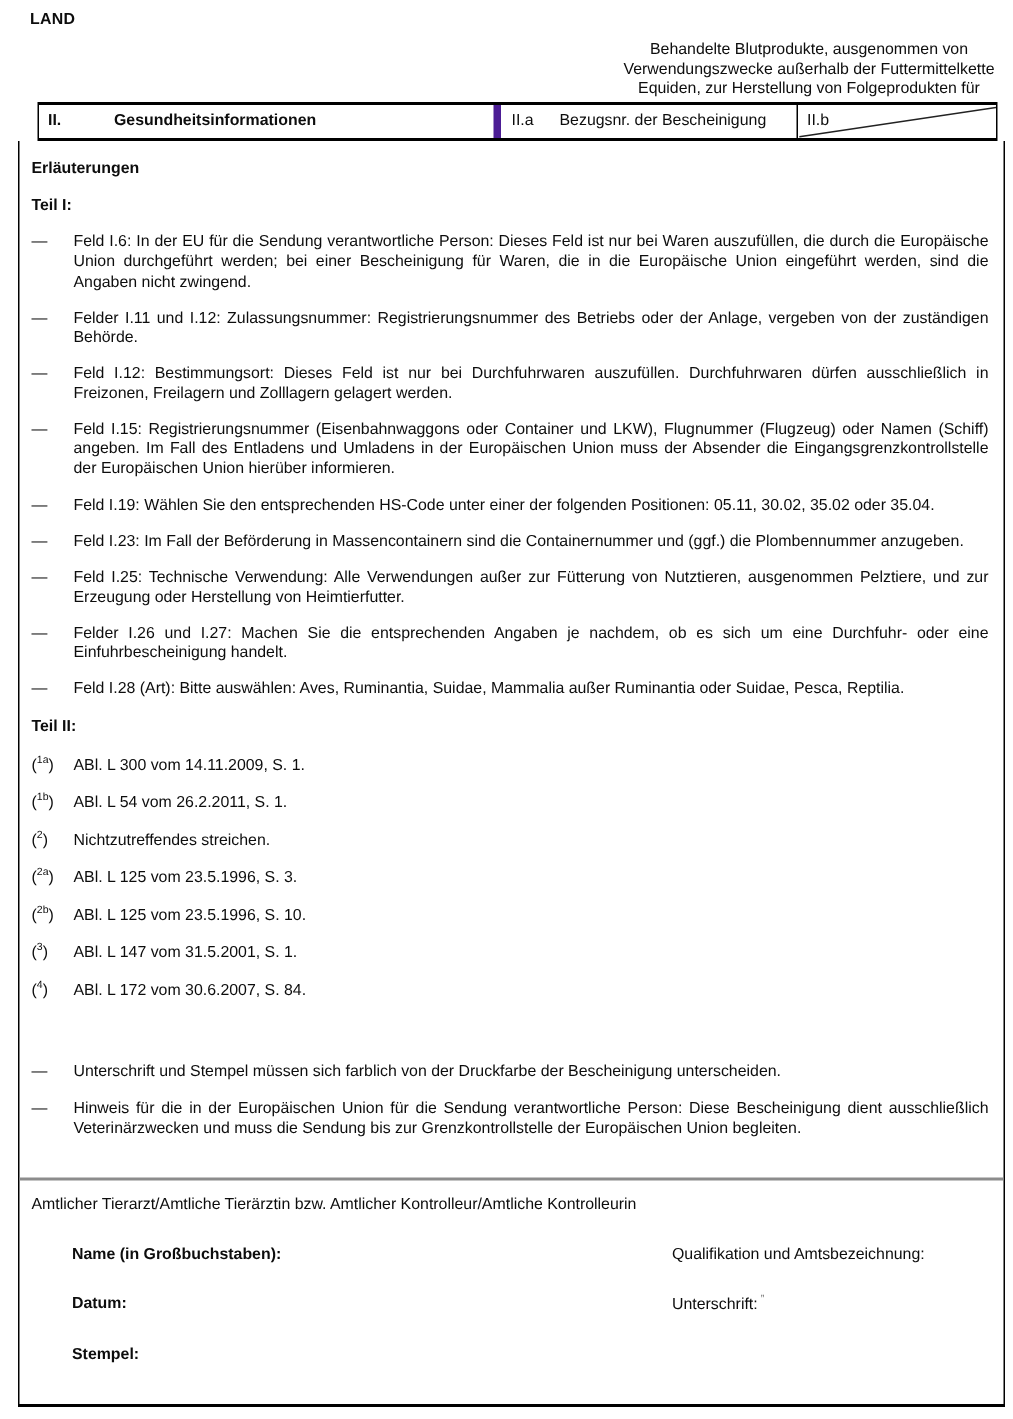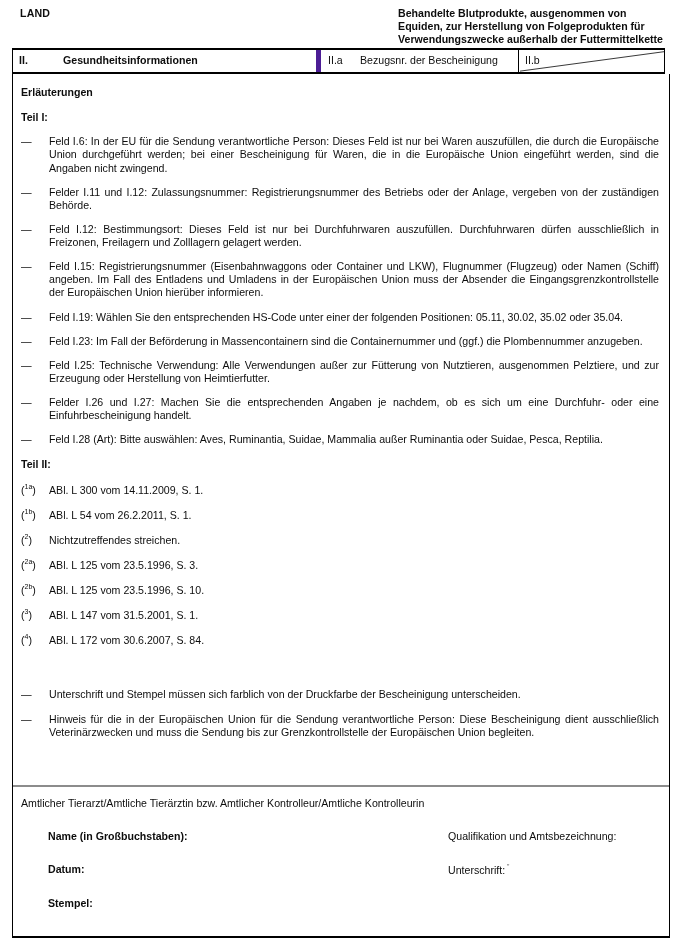--- a/index.html
+++ b/index.html
@@ -11,25 +11,25 @@
     box-sizing:border-box;
     display:flex;flex-direction:column;
     overflow:hidden;
   }
   
   .letterhead{
     display:flex;justify-content:space-between;align-items:flex-start;
     padding:7px 12px 2px 20px;
   }
   .land{font-weight:bold;letter-spacing:.2px;}
-  .doc-title{font-weight:bold;text-align:left;line-height:13px;}
+  .doc-title{font-weight:normal;text-align:center;line-height:13px;margin-top:20px;}
   .doc-title span{display:block;}
   
   .cert-table{
-    margin:0 10px 0 12px;
+    margin:0 10px 0 25px;
     border:1px solid #000;
     border-top:2px solid #000;
     border-bottom:2px solid #000;
     display:flex;height:26px;box-sizing:border-box;
   }
   .cert-cell{display:flex;align-items:center;box-sizing:border-box;height:100%;}
   .cert-cell.c1{width:303px;padding-left:6px;}
   .cert-cell.c1 .num{font-weight:bold;width:44px;}
   .cert-cell.c1 .lbl{font-weight:bold;}
   .cert-cell.c2{width:202px;border-left:5px solid #4c1d95;padding-left:7px;}
@@ -76,22 +76,22 @@
 </style>
 </head>
 <body>
 
 <div class="page">
 
   <div class="letterhead">
     <div class="land">LAND</div>
     <div class="doc-title">
       <span>Behandelte Blutprodukte, ausgenommen von</span>
+      <span>Verwendungszwecke außerhalb der Futtermittelkette</span>
       <span>Equiden, zur Herstellung von Folgeprodukten für</span>
-      <span>Verwendungszwecke außerhalb der Futtermittelkette</span>
     </div>
   </div>
 
   <div class="cert-table">
     <div class="cert-cell c1">
       <span class="num">II.</span>
       <span class="lbl">Gesundheitsinformationen</span>
     </div>
     <div class="cert-cell c2">
       <span class="num">II.a</span>

